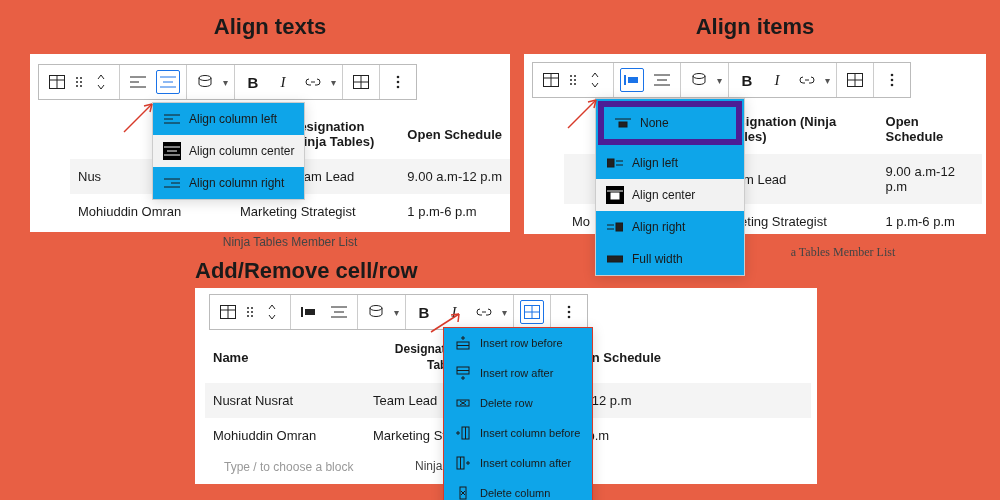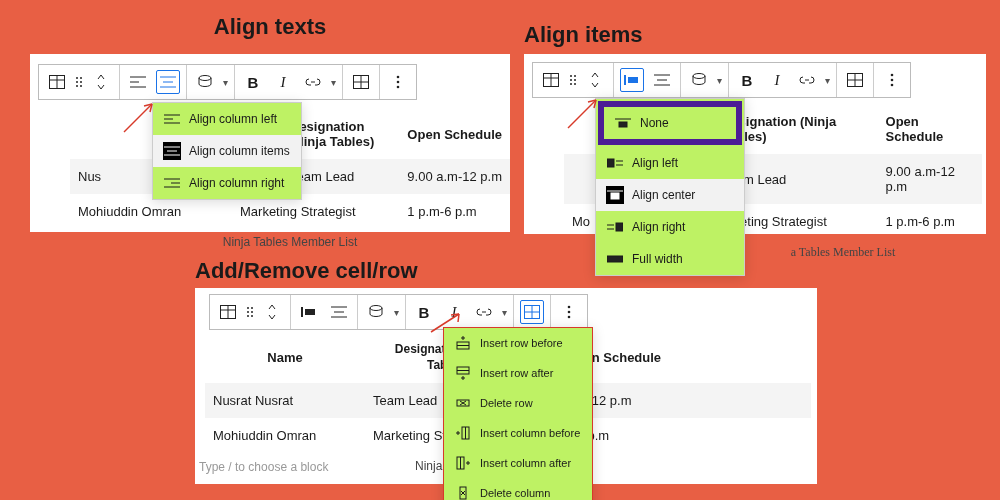--- a/index.html
+++ b/index.html
@@ -19,21 +19,21 @@
     font-size: 22px;
     color: #1a1a1a;
     text-align: center;
     margin-bottom: 6px;
   }
   .panel { position: absolute; background: #fff; }
   .p1 { left: 30px; top: 54px; width: 480px; height: 178px; }
   .p2 { left: 524px; top: 54px; width: 462px; height: 180px; }
   .p3 { left: 195px; top: 288px; width: 622px; height: 196px; }
   .title1 { position: absolute; left: 30px; top: 14px; width: 480px; text-align:center; }
-  .title2 { position: absolute; left: 524px; top: 14px; width: 462px; text-align:left;margin-top:8px; }
+  .title2 { position: absolute; left: 524px; top: 14px; width: 462px; text-align:center; }
   .title3 { position: absolute; left: 195px; top: 258px; width: 622px; text-align:left; }
 
   .toolbar {
     display: inline-flex;
     border: 1px solid #bbb;
     background: #fff;
     height: 36px;
     align-items: stretch;
   }
   .toolbar .grp {
@@ -53,21 +53,21 @@
   }
   .tbtn.active { border: 1px solid #1a73e8; border-radius: 2px; }
   .bold-b { font-weight: 700; font-size: 15px; }
   .italic-i { font-style: italic; font-family: serif; font-size: 15px; }
   .chev { font-size: 10px; color: #555; }
 
   svg { display: block; }
 
   .dropdown {
     position: absolute;
-    background: #bef264;
+    background: #0ea5e9;
     border: 1px solid #ccc;
     box-shadow: 0 2px 12px rgba(0,0,0,.15);
     min-width: 150px;
   }
   .dd-item {
     display: flex;
     align-items: center;
     gap: 8px;
     padding: 7px 10px;
     font-size: 12px;
@@ -218,21 +218,21 @@
       <span>Align column left</span>
     </div>
     <div class="dd-item hi">
       <span class="dd-ico dark">
           <svg width="16" height="12" viewBox="0 0 16 12">
             <line x1="0" y1="2" x2="16" y2="2" stroke="#fff"></line>
             <line x1="3" y1="6" x2="13" y2="6" stroke="#fff"></line>
             <line x1="0" y1="10" x2="16" y2="10" stroke="#fff"></line>
           </svg>
         </span>
-      <span>Align column items</span>
+      <span>Align column center</span>
     </div>
     <div class="dd-item">
       <span class="dd-ico">
           <svg width="16" height="12" viewBox="0 0 16 12">
             <line x1="0" y1="2" x2="16" y2="2" stroke="#222"></line>
             <line x1="7" y1="6" x2="16" y2="6" stroke="#222"></line>
             <line x1="0" y1="10" x2="16" y2="10" stroke="#222"></line>
           </svg>
         </span>
       <span>Align column right</span>
@@ -476,42 +476,42 @@
             <circle cx="2" cy="12" r="1.3" fill="#222"></circle>
           </svg>
         </span>
       </div>
   </div>
 
   <div class="tblwrap" style="position:absolute; left:10px; top:44px; right:6px;">
     <table class="tbl">
       <tbody>
           <tr>
-        <th style="text-align:center; width:160px;">Name</th>
+        <th style="text-align:left; width:160px;">Name</th>
         <th style="text-align:center; width:165px; font-size:12px; line-height:1.3;">Designation (Ninja Tables)</th>
         <th></th>
         <th style="white-space:nowrap;">pen Schedule</th>
       </tr>
       <tr class="row-alt">
         <td>Nusrat Nusrat</td>
         <td>Team Lead</td>
         <td></td>
         <td>m-12 p.m</td>
       </tr>
       <tr>
         <td>Mohiuddin Omran</td>
         <td>Marketing Stra</td>
         <td></td>
         <td>6 p.m</td>
       </tr>
     </tbody>
       </table>
     <div class="caption" style="text-align:left; padding-left:210px;">Ninja Tables M</div>
   </div>
-  <div class="placeholder" style="position:absolute; left:0; bottom:4px;">Type / to choose a block</div>
+  <div class="placeholder" style="position:absolute; left:25px; bottom:4px;">Type / to choose a block</div>
 
   <div class="dropdown red-dd" style="left:248px; top:39px; width:146px;">
     <div class="dd-item">
       <span class="dd-ico">
           <svg width="14" height="14" viewBox="0 0 14 14" fill="none">
             <rect x="1" y="6" width="12" height="7" stroke="#222"></rect>
             <line x1="1" y1="9.5" x2="13" y2="9.5" stroke="#222"></line>
             <line x1="7" y1="0" x2="7" y2="4" stroke="#222"></line>
             <line x1="5" y1="2" x2="9" y2="2" stroke="#222"></line>
           </svg>

